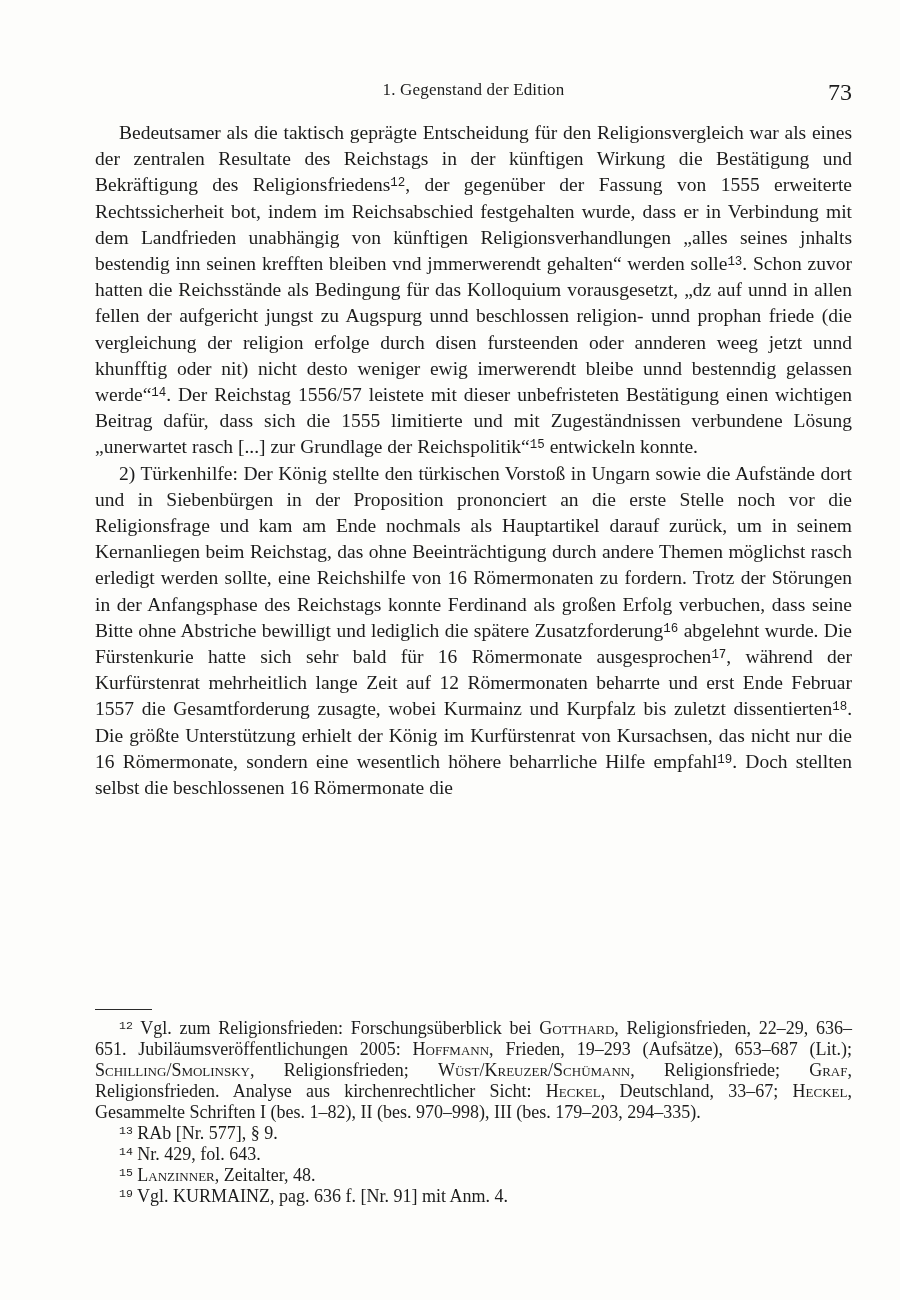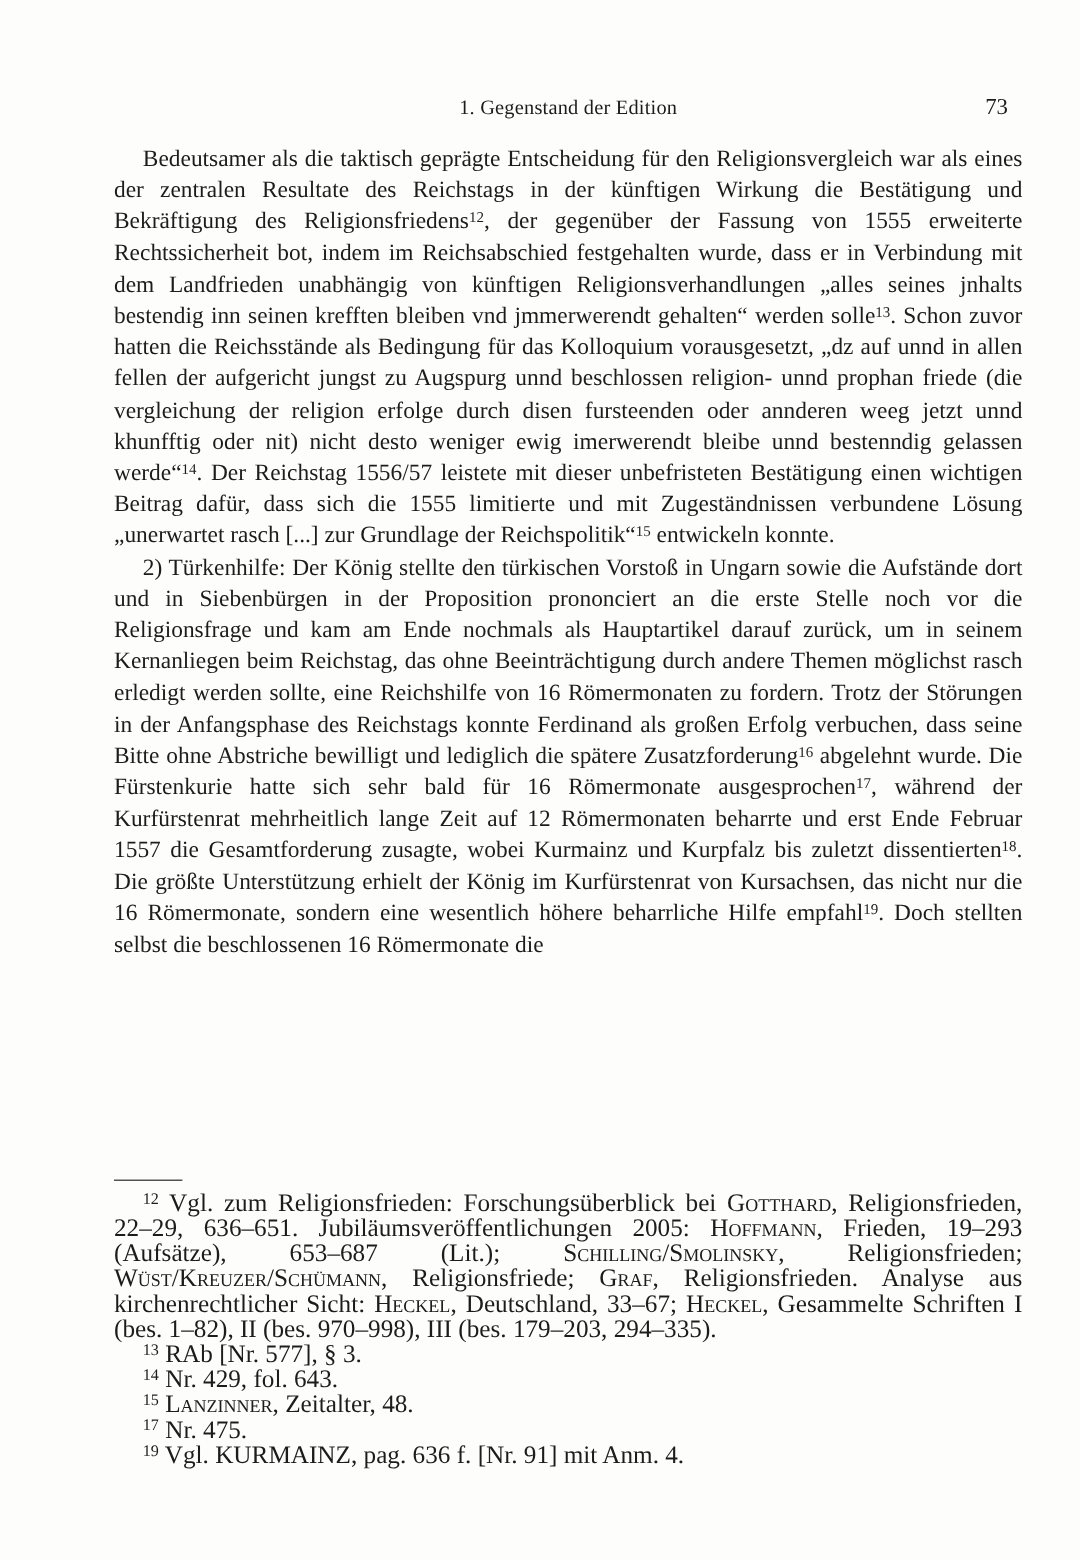--- a/index.html
+++ b/index.html
@@ -20,50 +20,51 @@
     width: 757px;
     font-size: 17px;
   }
   .running-title {
     display: block;
     text-align: center;
     letter-spacing: 0.01em;
   }
   .page-number {
     position: absolute;
-    right: 12px;
+    right: 0;
     top: -1px;
-    font-size: 19px;
+    font-size: 24px;
   }
   .body-text {
     position: absolute;
     top: 120px;
     left: 95px;
     width: 757px;
     font-size: 19.5px;
     line-height: 26.2px;
     text-align: justify;
     hyphens: auto;
     -webkit-hyphens: auto;
   }
   .para { text-indent: 24px; }
   sup {
     font-size: 64%;
     line-height: 0;
     position: relative;
     vertical-align: baseline;
     top: -0.42em;
+    font-family: Liberation Mono, monospace;
   }
   .sc { font-variant: small-caps; }
   .footnotes {
     position: absolute;
-    top: 983px;
+    top: 1009px;
     left: 95px;
     width: 757px;
-    font-size: 21px;
+    font-size: 18px;
     line-height: 21px;
     text-align: justify;
     hyphens: auto;
     -webkit-hyphens: auto;
   }
   .footnote-rule {
     width: 57px;
     border-top: 1.3px solid #2a2a2a;
     margin-bottom: 8px;
   }
@@ -80,20 +81,19 @@
   </div>
 
   <div class="body-text">
     <p class="para"><span>Bedeutsamer als die taktisch geprägte Entscheidung für den Religionsvergleich war als eines der zentralen Resultate des Reichstags in der künftigen Wirkung die Bestätigung und Bekräftigung des Religionsfriedens</span><sup>12</sup><span>, der gegenüber der Fassung von 1555 erweiterte Rechtssicherheit bot, indem im Reichsabschied festgehalten wurde, dass er in Verbindung mit dem Landfrieden unabhängig von künftigen Religionsverhandlungen „alles seines jnhalts bestendig inn seinen krefften bleiben vnd jmmerwerendt gehalten“ werden solle</span><sup>13</sup><span>. Schon zuvor hatten die Reichsstände als Bedingung für das Kolloquium vorausgesetzt, „dz auf unnd in allen fellen der aufgericht jungst zu Augspurg unnd beschlossen religion- unnd prophan friede (die vergleichung der religion erfolge durch disen fursteenden oder annderen weeg jetzt unnd khunfftig oder nit) nicht desto weniger ewig imerwerendt bleibe unnd bestenndig gelassen werde“</span><sup>14</sup><span>. Der Reichstag 1556/57 leistete mit dieser unbefristeten Bestätigung einen wichtigen Beitrag dafür, dass sich die 1555 limitierte und mit Zugeständnissen verbundene Lösung „unerwartet rasch [...] zur Grundlage der Reichspolitik“</span><sup>15</sup><span> entwickeln konnte.</span></p>
     <p class="para"><span>2) Türkenhilfe: Der König stellte den türkischen Vorstoß in Ungarn sowie die Aufstände dort und in Siebenbürgen in der Proposition prononciert an die erste Stelle noch vor die Religionsfrage und kam am Ende nochmals als Hauptartikel darauf zurück, um in seinem Kernanliegen beim Reichstag, das ohne Beeinträchtigung durch andere Themen möglichst rasch erledigt werden sollte, eine Reichshilfe von 16 Römermonaten zu fordern. Trotz der Störungen in der Anfangsphase des Reichstags konnte Ferdinand als großen Erfolg verbuchen, dass seine Bitte ohne Abstriche bewilligt und lediglich die spätere Zusatzforderung</span><sup>16</sup><span> abgelehnt wurde. Die Fürstenkurie hatte sich sehr bald für 16 Römermonate ausgesprochen</span><sup>17</sup><span>, während der Kurfürstenrat mehrheitlich lange Zeit auf 12 Römermonaten beharrte und erst Ende Februar 1557 die Gesamtforderung zusagte, wobei Kurmainz und Kurpfalz bis zuletzt dissentierten</span><sup>18</sup><span>. Die größte Unterstützung erhielt der König im Kurfürstenrat von Kursachsen, das nicht nur die 16 Römermonate, sondern eine wesentlich höhere beharrliche Hilfe empfahl</span><sup>19</sup><span>. Doch stellten selbst die beschlossenen 16 Römermonate die</span></p>
   </div>
 
   <div class="footnotes">
     <div class="footnote-rule"></div>
     <p class="footnote"><sup>12</sup><span> Vgl. zum Religionsfrieden: Forschungsüberblick bei </span><span class="sc">Gotthard</span><span>, Religionsfrieden, 22–29, 636–651. Jubiläumsveröffentlichungen 2005: </span><span class="sc">Hoffmann</span><span>, Frieden, 19–293 (Aufsätze), 653–687 (Lit.); </span><span class="sc">Schilling/Smolinsky</span><span>, Religionsfrieden; </span><span class="sc">Wüst/Kreuzer/Schümann</span><span>, Religionsfriede; </span><span class="sc">Graf</span><span>, Religionsfrieden. Analyse aus kirchenrechtlicher Sicht: </span><span class="sc">Heckel</span><span>, Deutschland, 33–67; </span><span class="sc">Heckel</span><span>, Gesammelte Schriften I (bes. 1–82), II (bes. 970–998), III (bes. 179–203, 294–335).</span></p>
-    <p class="footnote"><sup>13</sup><span> RAb [Nr. 577], § 3.</span></p>
+    <p class="footnote"><sup>13</sup><span> RAb [Nr. 577], § 9.</span></p>
     <p class="footnote"><sup>14</sup><span> Nr. 429, fol. 643.</span></p>
     <p class="footnote"><sup>15</sup><span> </span><span class="sc">Lanzinner</span><span>, Zeitalter, 48.</span></p>
-    <p class="footnote"><sup>17</sup><span> Nr. 475.</span></p>
     <p class="footnote"><sup>19</sup><span> Vgl. KURMAINZ, pag. 636 f. [Nr. 91] mit Anm. 4.</span></p>
   </div>
 
 </div>
 
 </body></html>

